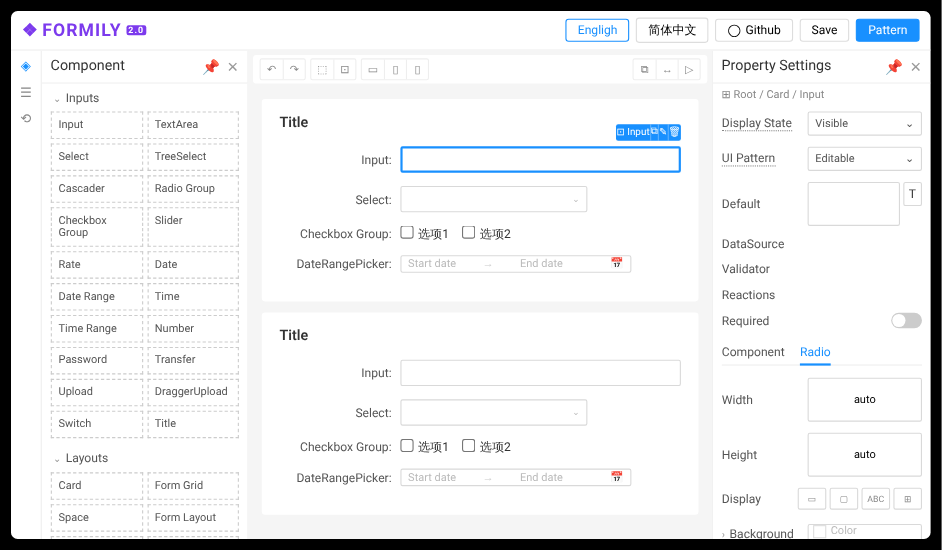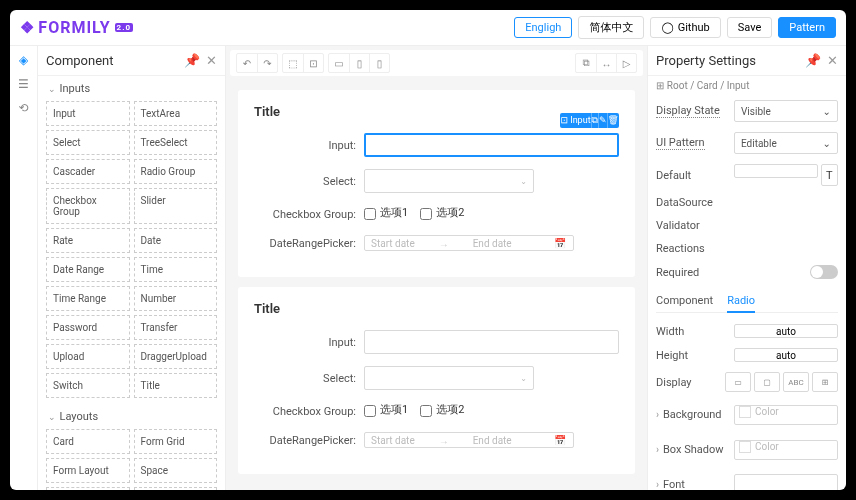--- a/index.html
+++ b/index.html
@@ -36,32 +36,32 @@
 .flabel{width:110px;text-align:right;padding-right:8px;font-size:11px;color:#555}
 .flabel::after{content:":"}
 .fctrl{flex:1}
 .inp{width:100%;height:24px;border:1px solid #d9d9d9;border-radius:2px;padding:0 8px;font-size:11px}
 .inp.sel{width:170px;background:#fff;position:relative}
 .sel-caret{position:absolute;right:6px;top:50%;transform:translateY(-50%);color:#bbb;font-size:8px}
 .selected-field{border:2px solid #1890ff!important;position:relative}
 .sel-badge{position:absolute;right:0;top:-20px;display:flex;background:#1890ff;color:#fff;font-size:9px;border-radius:2px;overflow:hidden}
 .sel-badge span{padding:2px 0;border-left:1px solid rgba(255,255,255,.3);cursor:pointer}
 .sel-badge span:first-child{border-left:none}
-.chk{display:inline-flex;align-items:flex-end;gap:4px;margin-right:12px;font-size:11px}
+.chk{display:inline-flex;align-items:flex-start;gap:4px;margin-right:12px;font-size:11px}
 .chk input{width:12px;height:12px}
 .daterange{display:flex;align-items:center;border:1px solid #d9d9d9;border-radius:2px;height:16px;padding:0 6px;width:210px;color:#bbb;font-size:10px;gap:24px}
 .daterange .arrow{color:#ccc}
 .right{width:199px;border-left:1px solid #eee;display:flex;flex-direction:column}
 .bc{font-size:10px;color:#888;padding:4px 8px}
 .prop-body{flex:1;overflow:auto;padding:0 8px}
 .prow{display:flex;align-items:center;padding:5px 0;font-size:11px}
 .plabel{width:78px;color:#555}
 .pctrl{flex:1}
 .psel{width:100%;height:22px;border:1px solid #d9d9d9;border-radius:2px;padding:0 6px;font-size:10px;position:relative;background:#fff;display:flex;align-items:center;justify-content:space-between;color:#555}
-.pinput{width:100%;height:14px;border:1px solid #d9d9d9;border-radius:2px;padding:0 6px;font-size:10px}
+.pinput{width:100%;height:40px;border:1px solid #d9d9d9;border-radius:2px;padding:0 6px;font-size:10px}
 .toggle{width:28px;height:14px;background:#ccc;border-radius:7px;position:relative;cursor:pointer}
 .toggle::after{content:"";width:12px;height:12px;background:#fff;border-radius:50%;position:absolute;top:1px;left:1px}
 .tabs{display:flex;gap:14px;border-bottom:1px solid #eee;margin:6px 0}
 .tab{padding:4px 0;font-size:11px;color:#555;cursor:pointer}
 .tab.active{color:#1890ff;border-bottom:2px solid #1890ff;margin-bottom:-1px}
 .seg{display:flex;gap:3px}
 .seg-btn{border:1px solid #d9d9d9;border-radius:2px;width:26px;height:20px;display:flex;align-items:center;justify-content:center;font-size:8px;cursor:pointer;color:#888}
 .collap{font-size:11px;color:#555;padding:6px 0;cursor:pointer}
 .collap::before{content:"›";display:inline-block;margin-right:4px;color:#999;font-size:10px}
 .color-box{width:100%;height:20px;border:1px solid #d9d9d9;border-radius:2px;display:flex;align-items:flex-start;gap:4px;padding:0 4px;font-size:10px;color:#bbb}
@@ -129,22 +129,22 @@
             <div class="comp-item">Transfer</div>
             <div class="comp-item">Upload</div>
             <div class="comp-item">DraggerUpload</div>
             <div class="comp-item">Switch</div>
             <div class="comp-item">Title</div>
           </div>
           <div class="group-hdr">Layouts</div>
           <div class="comp-grid">
             <div class="comp-item">Card</div>
             <div class="comp-item">Form Grid</div>
+            <div class="comp-item">Space</div>
             <div class="comp-item">Form Layout</div>
-            <div class="comp-item">Space</div>
             <div class="comp-item">FormTab</div>
             <div class="comp-item">FormCollapse</div>
           </div>
         </div>
     </div>
 
     <div class="center">
       <div class="canvas-toolbar">
         <div class="tb-grp">
             <div class="tb-btn">↶</div>

